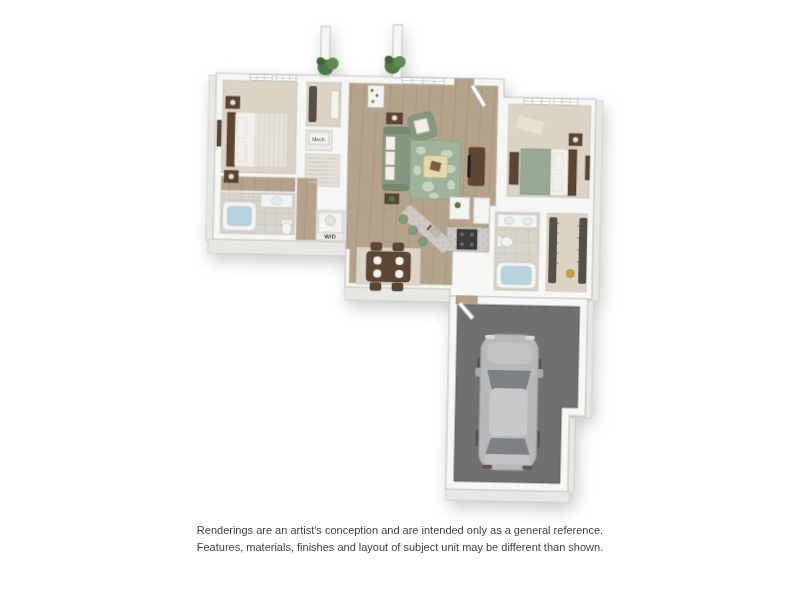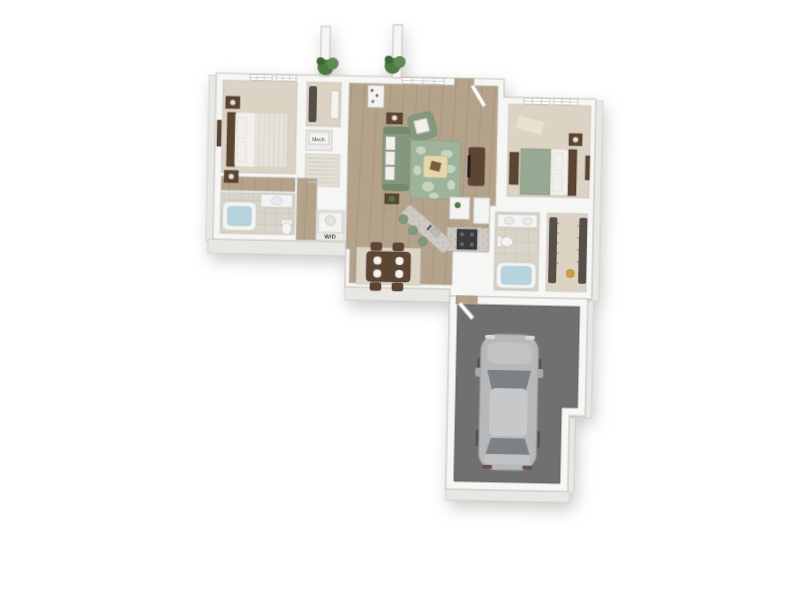--- a/index.html
+++ b/index.html
@@ -292,13 +292,15 @@
         <rect x="526" y="333" width="10" height="4" rx="2" fill="#d8d9da"></rect>
         <rect x="486" y="463" width="10" height="4" rx="2" fill="#6b5050"></rect>
         <rect x="526" y="463" width="10" height="4" rx="2" fill="#6b5050"></rect>
       </g>
     </g>
 
   </g>
 </svg>
 
 <div class="footer">
+  <div>Renderings are an artist's conception and are intended only as a general reference.</div>
+  <div>Features, materials, finishes and layout of subject unit may be different than shown.</div>
 </div>
 
 </body></html>

